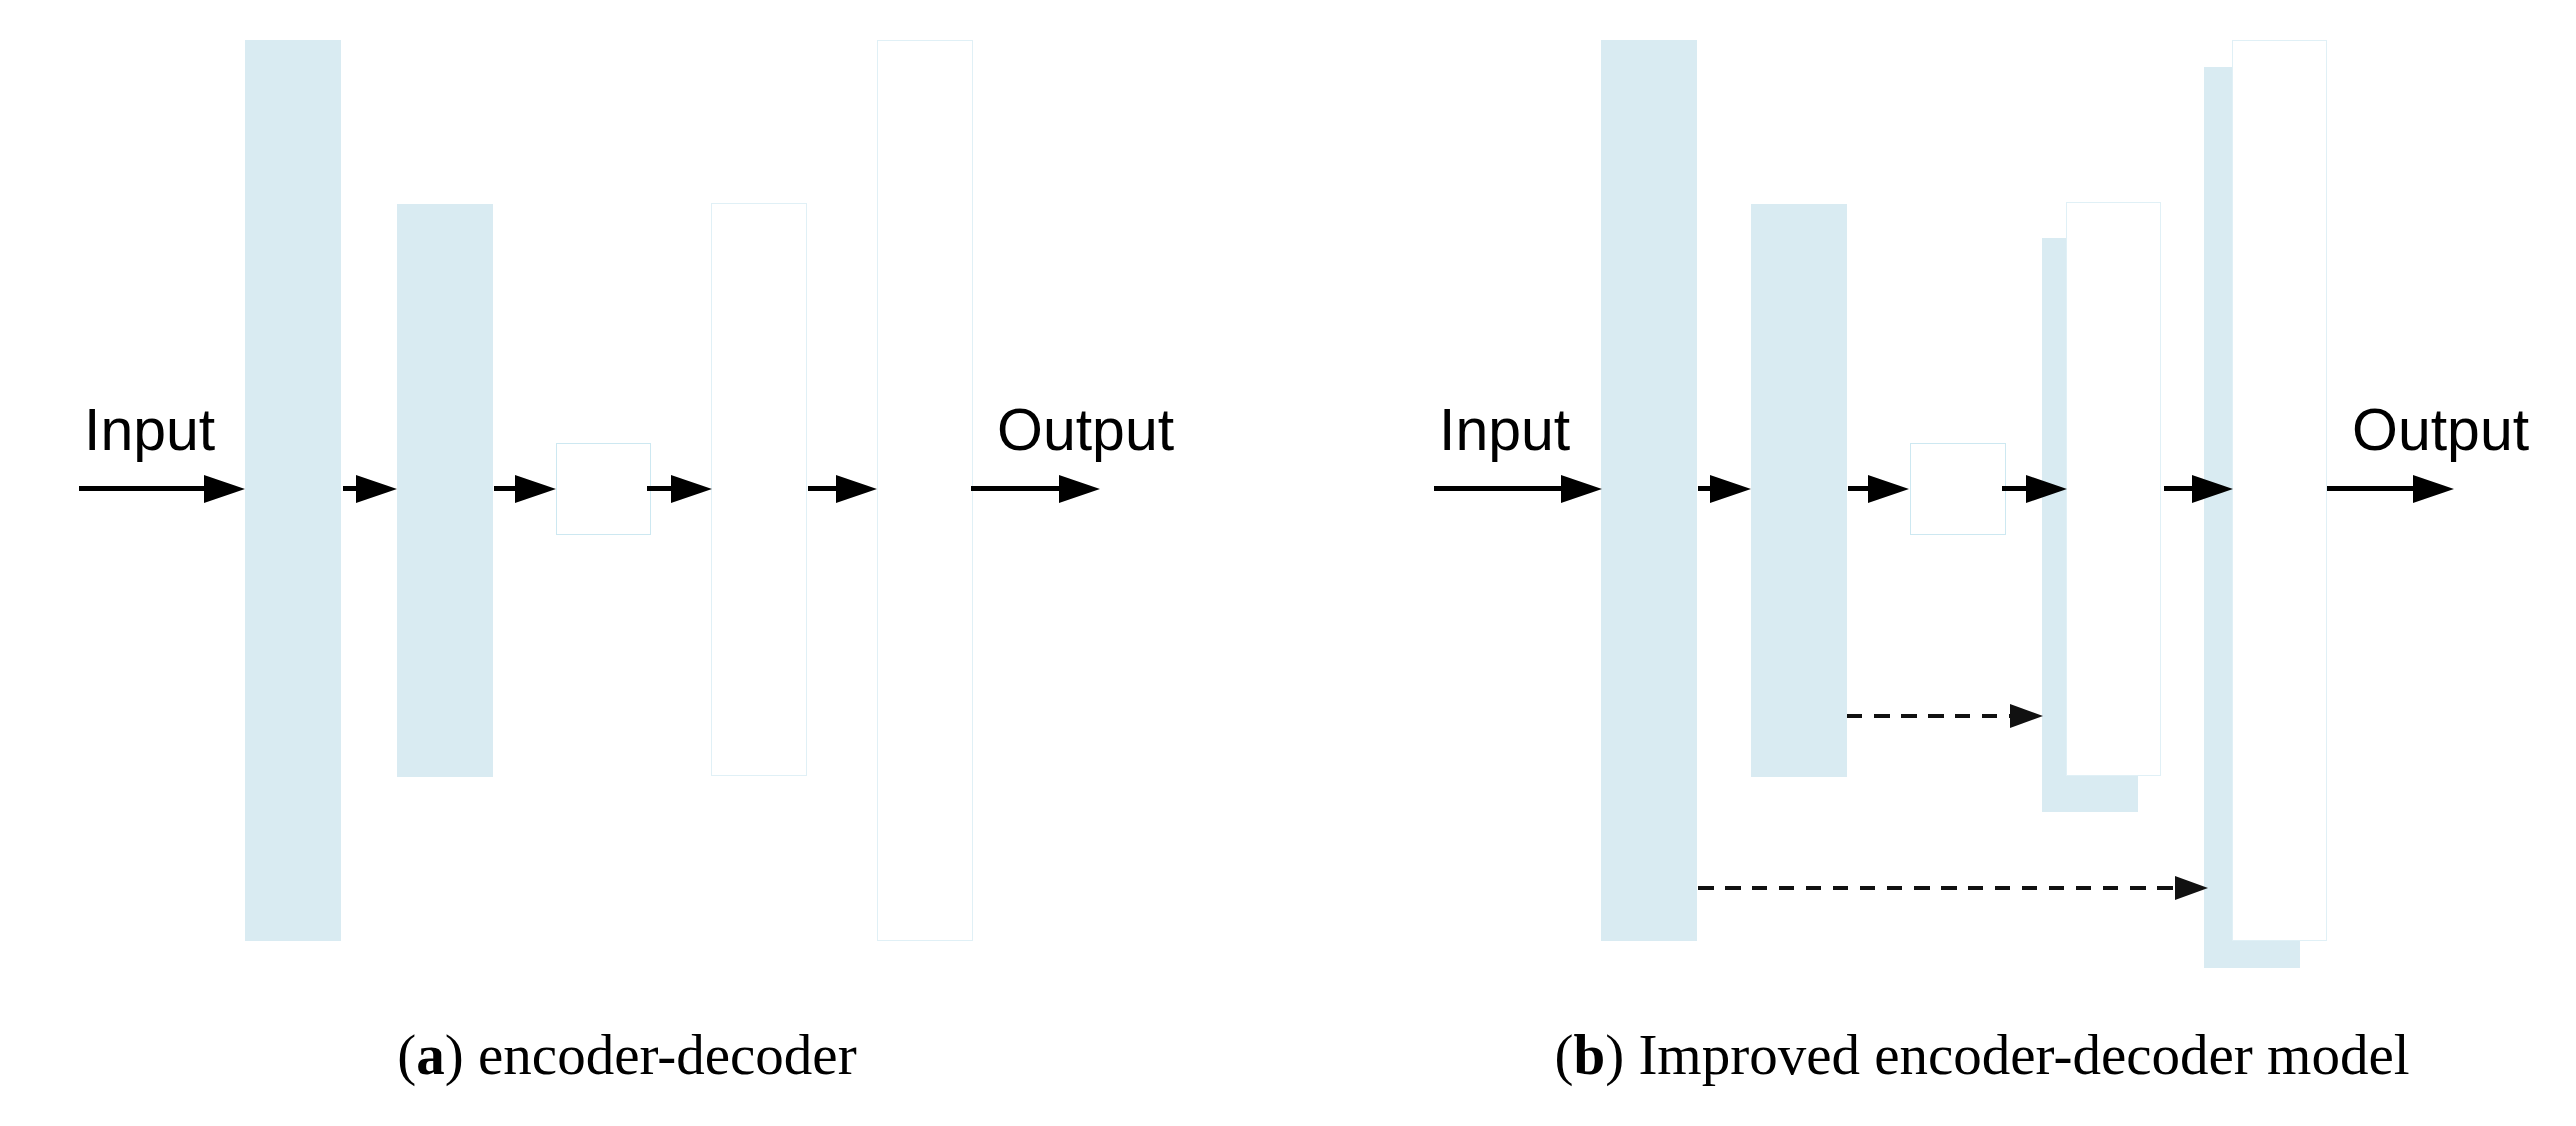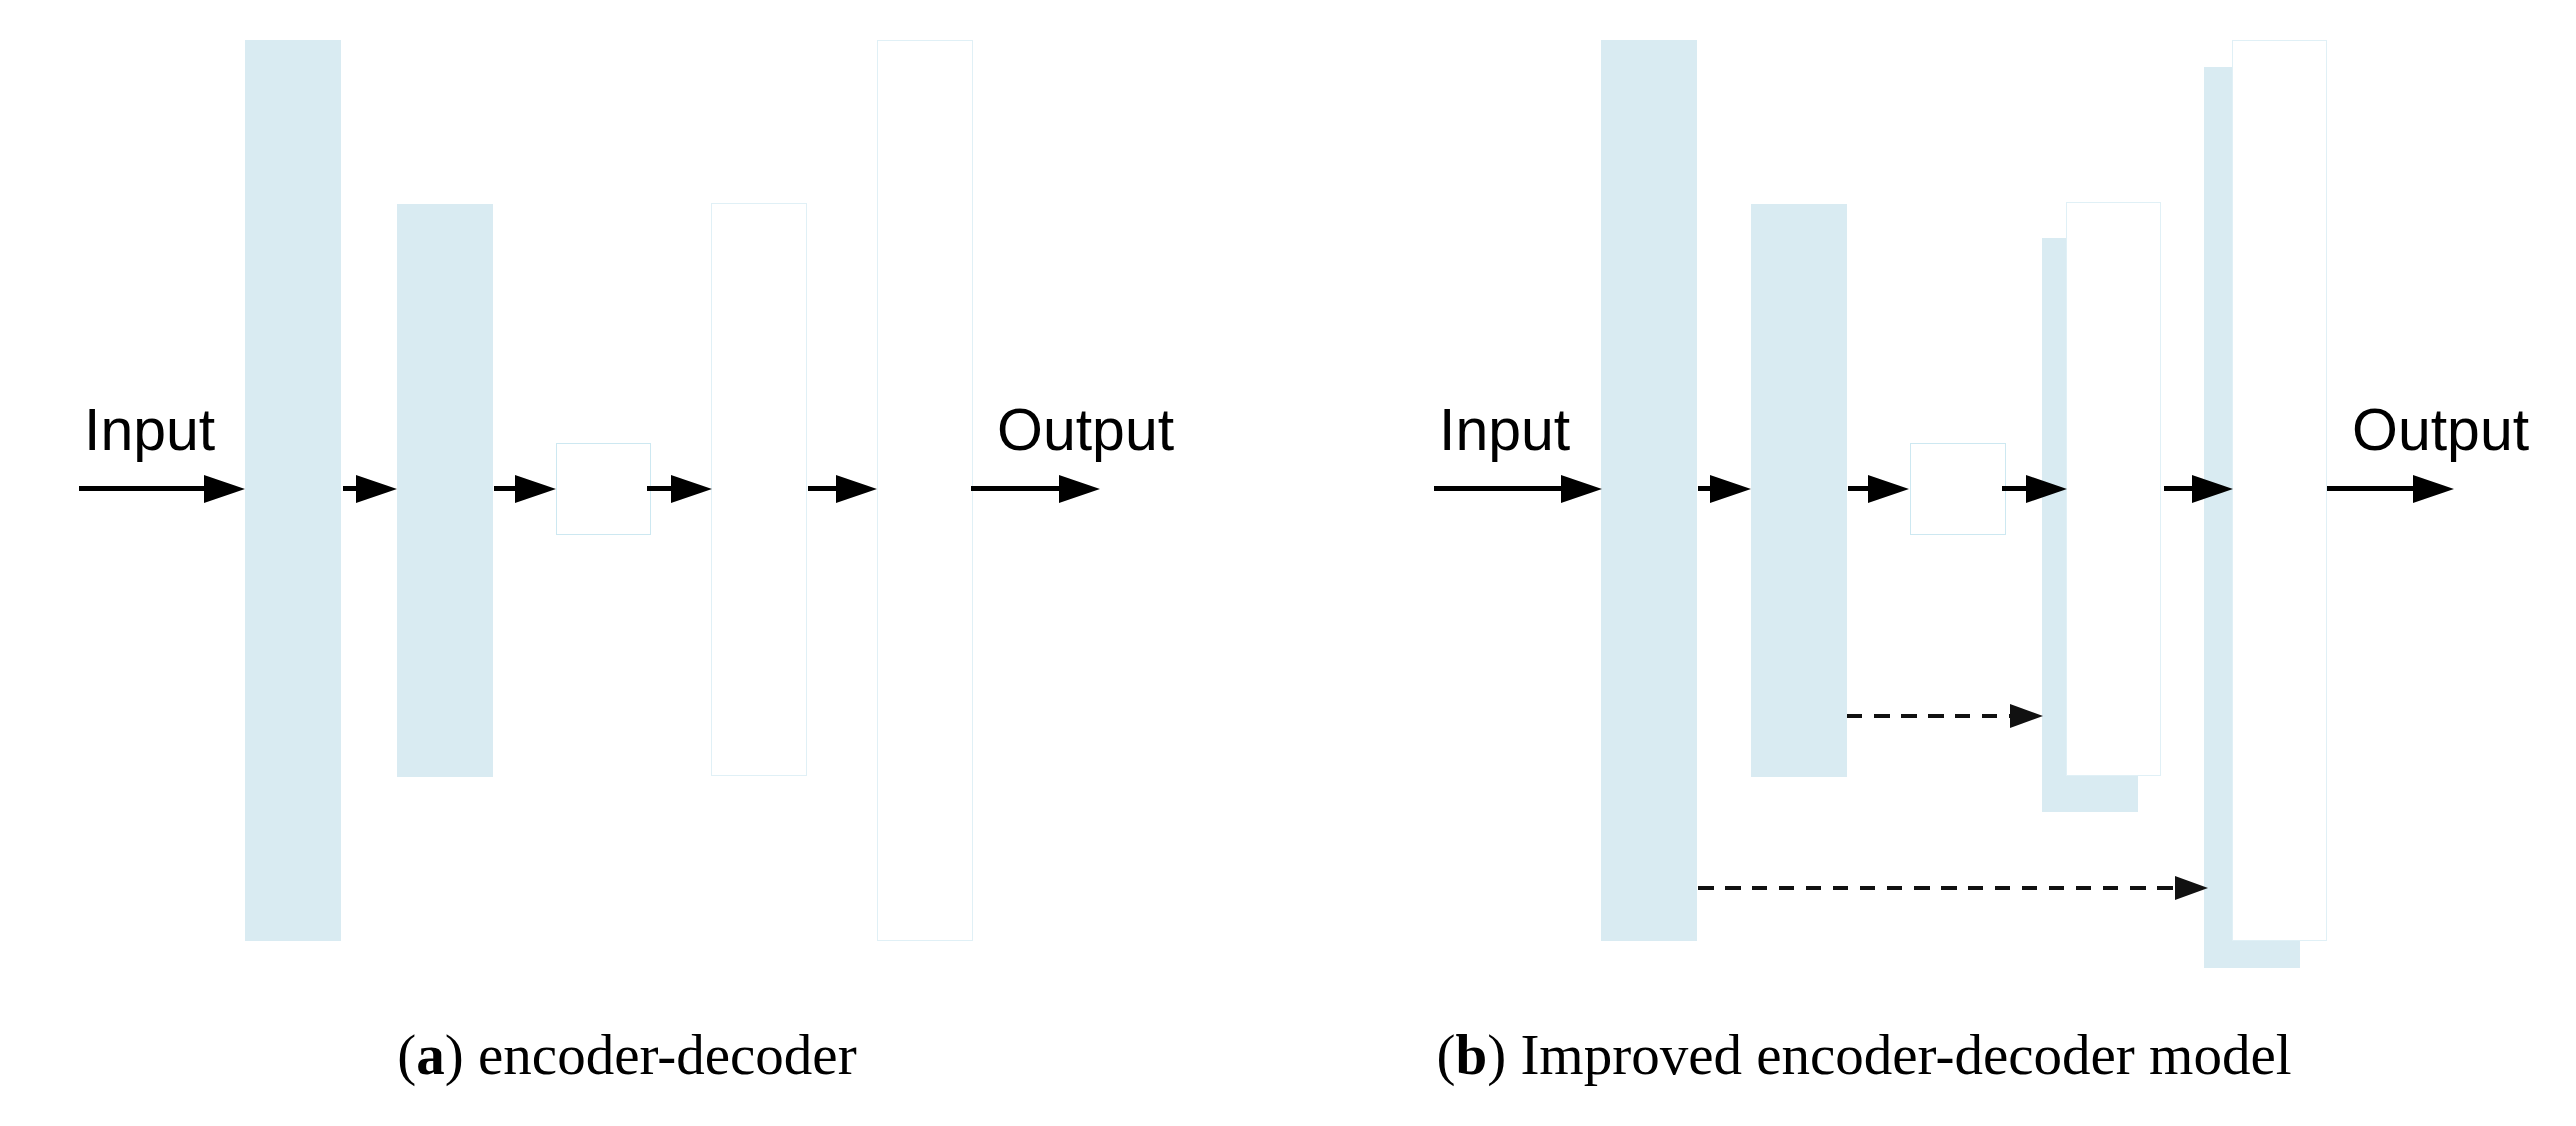--- a/index.html
+++ b/index.html
@@ -66,21 +66,21 @@
   .io-label { position: absolute; top: 401px; font-size: 59px; line-height: 1; color: #000; white-space: nowrap; }
   #input-a  { left: 84px;  }
   #output-a { left: 997px; }
   #input-b  { left: 1439px; }
   #output-b { left: 2352px; }
 
   .caption { position: absolute; top: 1026px; transform: translateX(-50%);
              font-family: Liberation Serif, serif; font-size: 57px; line-height: 1;
              color: #000; white-space: nowrap; }
   #caption-a { left: 627px; }
-  #caption-b { left: 1864px; }
+  #caption-b { left: 1982px; }
   .caption b { font-weight: bold; }
 </style>
 </head>
 <body>
 
 <div id="figure">
 
   <div>
     <span class="io-label" id="input-a">Input</span>
 

